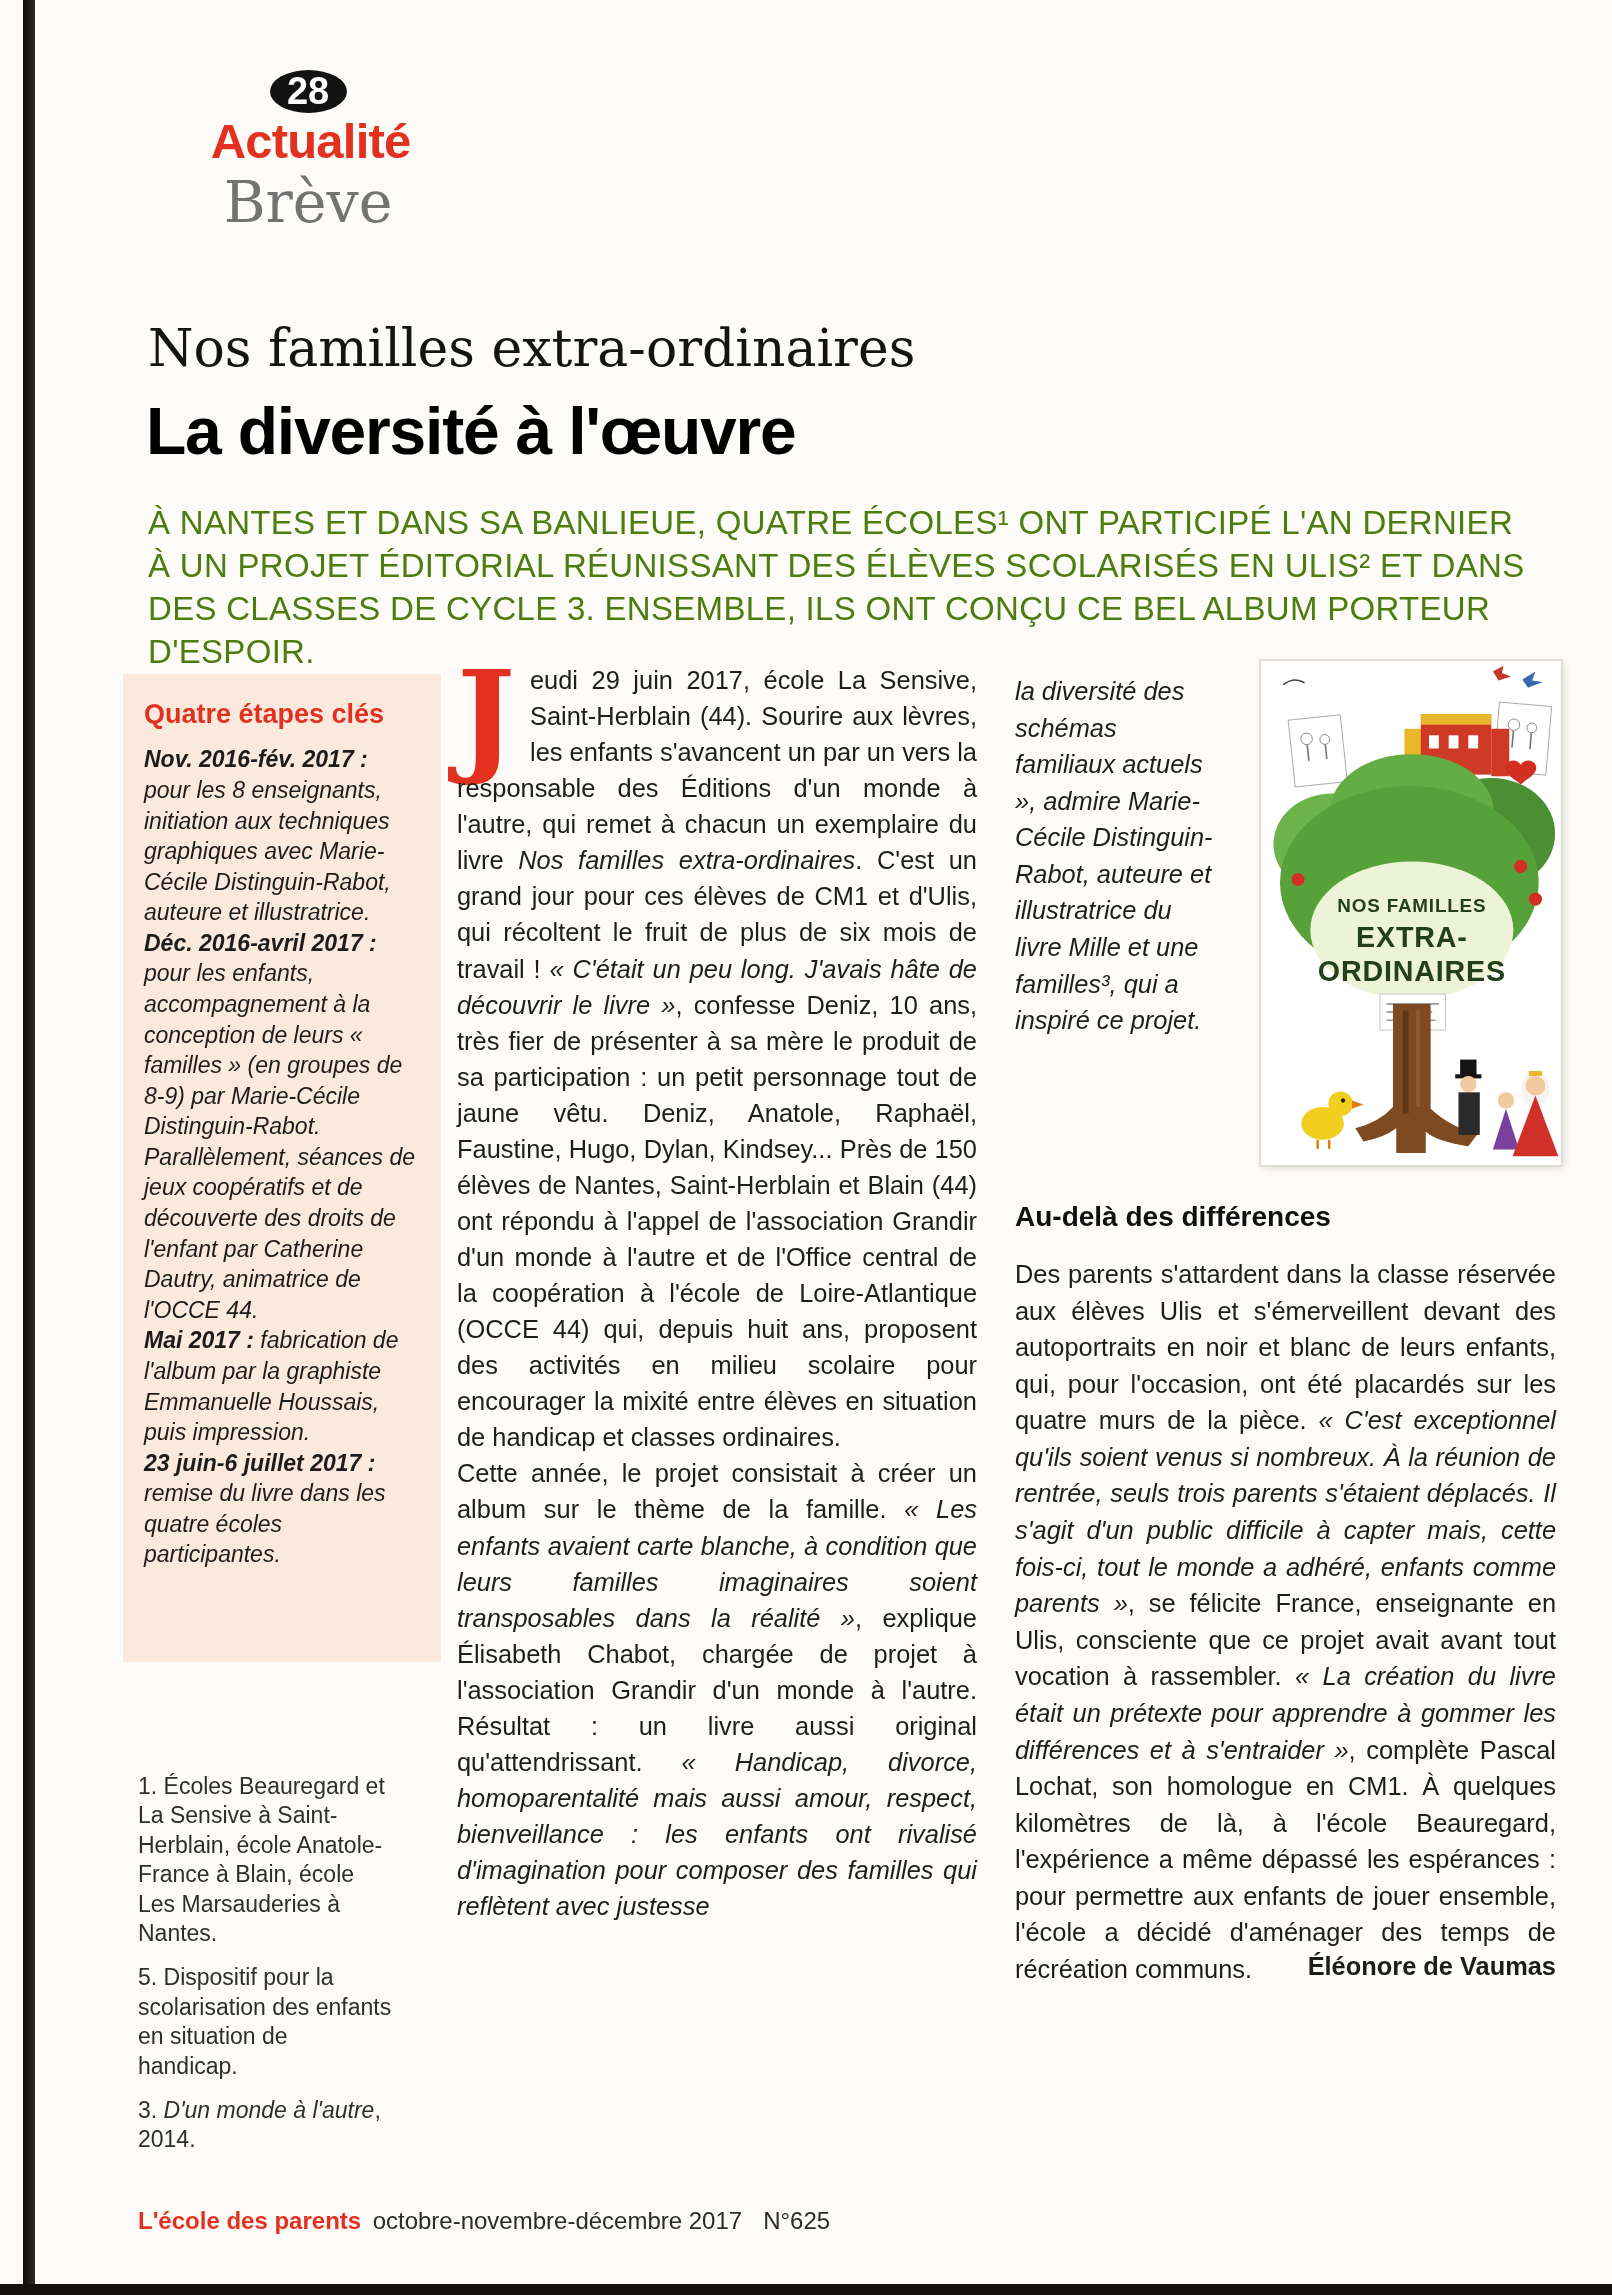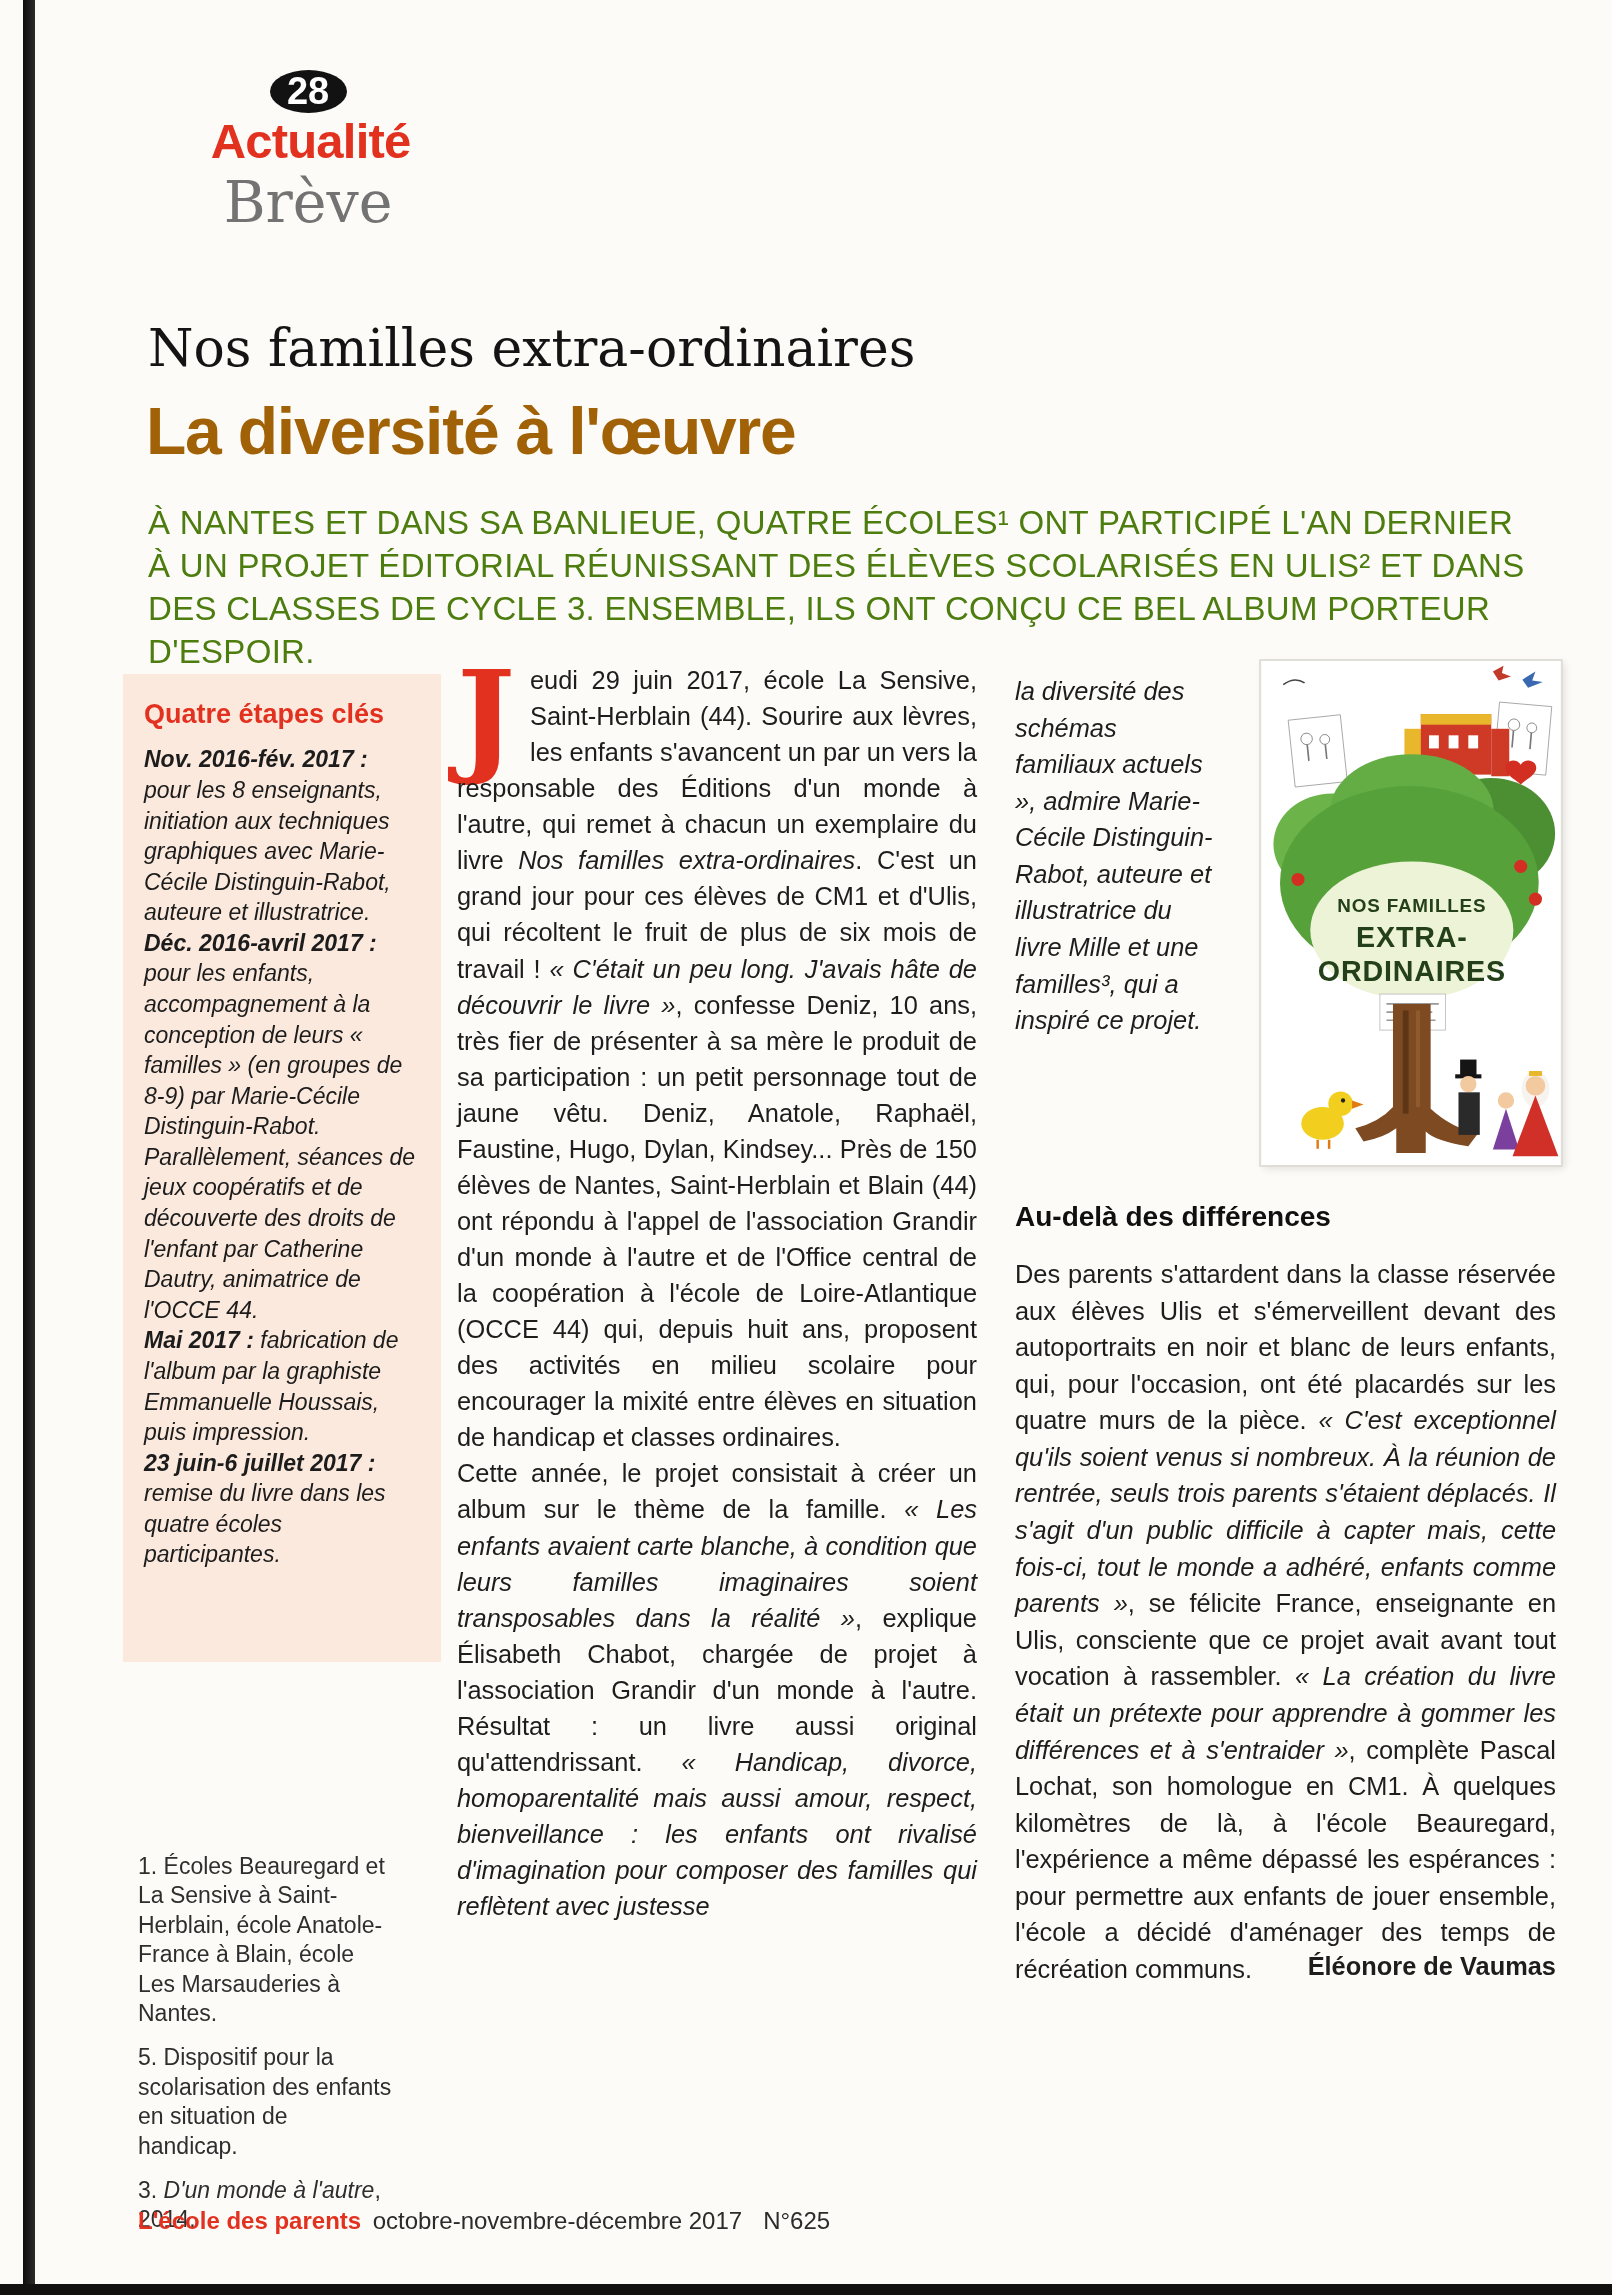--- a/index.html
+++ b/index.html
@@ -24,32 +24,32 @@
          font-size:38px;font-weight:bold;}
   .vrule{width:2.5px;height:79px;background:#b9b5ae;}
   .vrule.m1{margin-left:16.4px;}
   .section-label{color:var(--accent);font-weight:bold;font-size:49px;margin:0 14.8px 0 19.7px;letter-spacing:-0.8px;}
   .subsection-label{font-family:"DejaVu Serif",serif;font-size:57px;color:#737373;margin:0 19.7px;}
 
   
   .kicker{position:absolute;left:148px;top:318px;margin:0;font-family:"DejaVu Serif",serif;
           font-weight:500;font-size:52px;color:#141414;letter-spacing:0;}
   .title{position:absolute;left:146px;top:393px;margin:0;font-size:66px;font-weight:800;
-         color:#a16207;letter-spacing:-1.2px;}
+         color:#000000;letter-spacing:-1.2px;}
   .standfirst{position:absolute;left:148px;top:502px;width:1387px;margin:0;
               font-size:33px;line-height:1.3;color:#4d7c0f;letter-spacing:0.3px;}
 
   
   .sidebar{position:absolute;left:123px;top:674px;width:318px;min-height:988px;
            background:var(--sidebar-bg);padding:24.6px 21px;}
   .sidebar h3{margin:0 0 14.8px 0;color:var(--accent);font-size:27px;font-weight:bold;}
   .sidebar p{margin:0;font-style:italic;font-size:23px;line-height:1.33;color:#1c1c1c;}
 
   
-  .footnotes{position:absolute;left:138px;top:1852px;width:254px;}
+  .footnotes{position:absolute;left:138px;top:1772px;width:254px;}
   .footnotes p{margin:0 0 14.8px 0;font-size:23px;line-height:1.28;color:#2e2e2e;}
 
   
   .col-mid{position:absolute;left:457px;top:662px;width:520px;}
   .col-mid p{margin:0;font-size:25.4px;line-height:1.42;text-align:justify;hyphens:auto;}
   .dropcap{float:left;font-family:"DejaVu Serif",serif;font-weight:bold;color:var(--accent);
            font-size:123px;line-height:92px;margin:8.2px 14.8px 0 0;}
 
   
   .col-right-top{position:absolute;left:1015px;top:667px;width:207px;margin-top:6px;}

